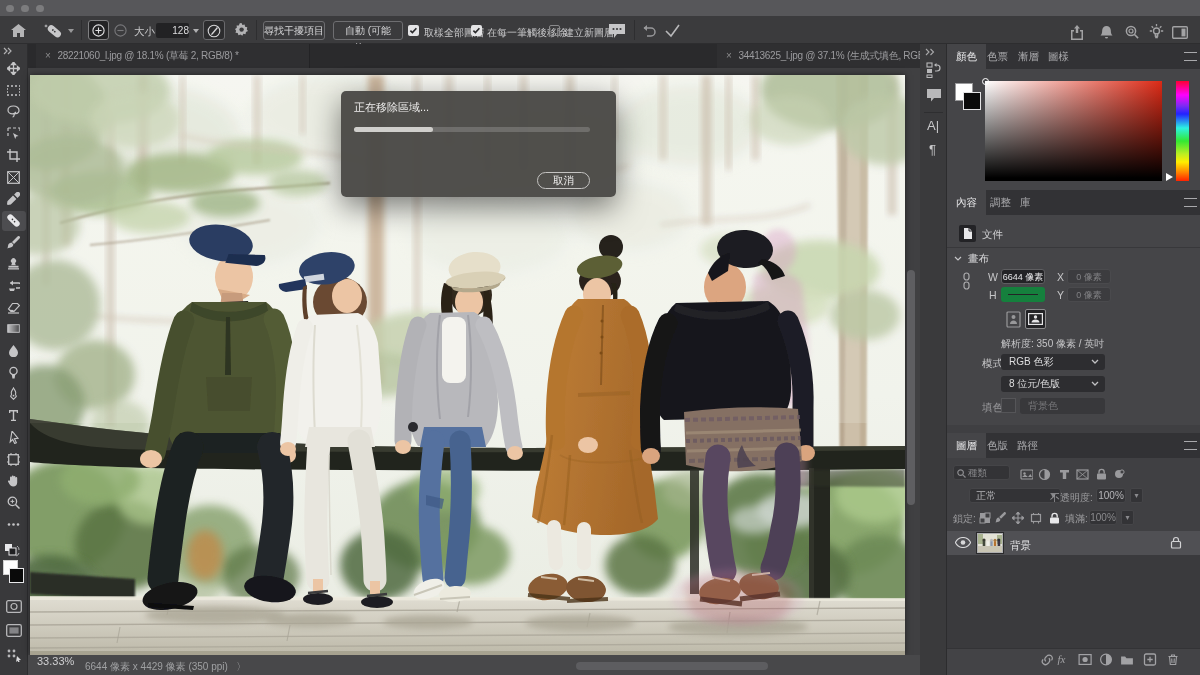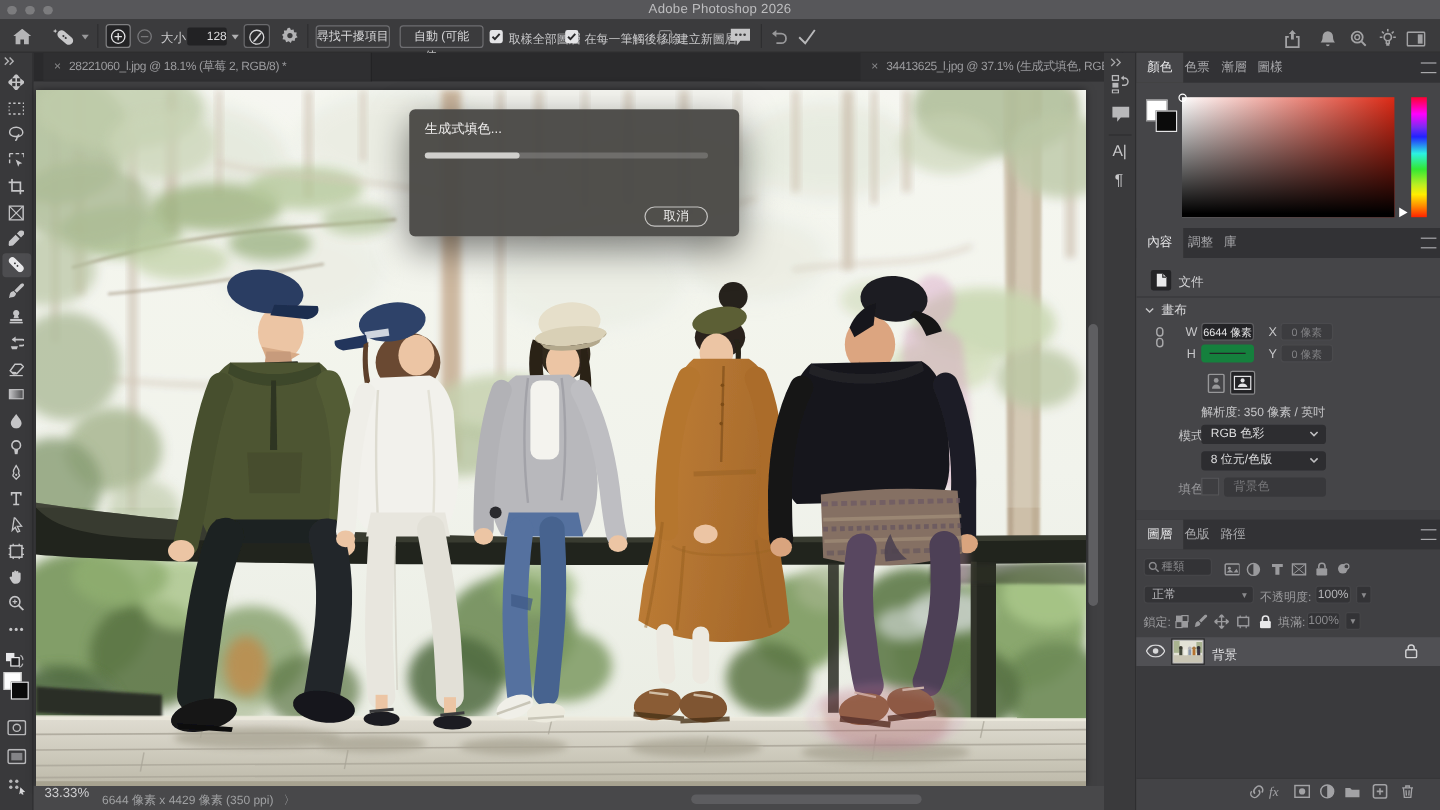--- a/index.html
+++ b/index.html
@@ -53,21 +53,20 @@
 #dlg .tip{left:13px;top:53px;width:256px;font-size:11px;color:#dbdad8;letter-spacing:-.4px}
 #dlg .btn{left:196px;top:81px;width:53px;height:17px;border:1px solid #c4c3c1;border-radius:9px;font-size:10.5px;text-align:center;line-height:15px;color:#eeedec}
 </style></head>
 <body>
 <div id="app">
   <div id="PHOTO_HOLDER"></div>
   <div class="abs" id="titlebar">
     <div class="abs dot" style="left:6px"></div>
     <div class="abs dot" style="left:21px"></div>
     <div class="abs dot" style="left:36px"></div>
-    <div class="abs t">Adobe Photoshop 2026</div>
   </div>
   <div class="abs" id="opts">
     <svg class="abs" style="left:11px;top:8px" width="15" height="13" viewBox="0 0 15 13">
         <path d="M7.5 0L0 6h2v7h4V9h3v4h4V6h2z" fill="#b4b4b6"></path>
       </svg>
     <svg class="abs" style="left:43px;top:6px" width="22" height="17" viewBox="0 0 22 17">
         <g transform="rotate(40 11 9)">
           <rect x="4" y="5.5" width="15" height="7" rx="3.5" fill="#c8c8ca"></rect>
           <circle cx="9.5" cy="9" r="0.9" fill="#3b3b3d"></circle>
           <circle cx="12" cy="9" r="0.9" fill="#3b3b3d"></circle>
@@ -699,21 +698,21 @@
         <path d="M1 2l11 9M12 2L1 11" stroke="#9a9a9d" stroke-width=".8"></path>
       </svg>
     <svg class="abs" style="left:148px;top:424px" width="13" height="13" viewBox="0 0 13 13">
         <rect x="2" y="5.5" width="9" height="6" rx="1" fill="#9a9a9d"></rect>
         <path d="M4 5.5V4a2.6 2.6 0 0 1 5.2 0v1.5" fill="none" stroke="#9a9a9d" stroke-width="1.3"></path>
       </svg>
     <svg class="abs" style="left:166px;top:424px" width="13" height="13" viewBox="0 0 13 13">
         <circle cx="6" cy="6" r="4" fill="#9a9a9d"></circle>
         <circle cx="9" cy="4" r="2.1" fill="#404043" stroke="#9a9a9d" stroke-width="1"></circle>
       </svg>
-    <div class="abs field" style="left:6px;top:444px;width:92px;height:15px;background:#333336;border:1px solid #454548;color:#b5b5b8;font-size:10px;line-height:14px"><span style="margin-left:6px">正常</span><span style="position:absolute;right:5px;color:#8a8a8d;font-size:8px">▾</span></div>
+    <div class="abs field" style="left:22px;top:444px;width:92px;height:15px;background:#333336;border:1px solid #454548;color:#b5b5b8;font-size:10px;line-height:14px"><span style="margin-left:6px">正常</span><span style="position:absolute;right:5px;color:#8a8a8d;font-size:8px">▾</span></div>
     <div class="abs" style="left:103px;top:447px;font-size:10px;color:#9a9a9d">不透明度:</div>
     <div class="abs field" style="left:149px;top:444px;width:30px;height:15px;background:#333336;border:1px solid #454548;color:#b5b5b8;font-size:10px;line-height:14px;text-align:center">100%</div>
     <div class="abs" style="left:183px;top:444px;width:13px;height:15px;background:#333336;border:1px solid #454548;border-radius:2px;color:#8a8a8d;font-size:8px;text-align:center;line-height:14px">▾</div>
     <div class="abs" style="left:6px;top:468px;font-size:10px;color:#9a9a9d">鎖定:</div>
     <svg class="abs" style="left:32px;top:468px" width="12" height="12" viewBox="0 0 12 12">
         <rect x="1" y="1" width="5" height="5" fill="#9a9a9d"></rect>
         <rect x="6" y="6" width="5" height="5" fill="#9a9a9d"></rect>
         <rect x="6" y="1" width="5" height="5" fill="none" stroke="#9a9a9d" stroke-width="1"></rect>
         <rect x="1" y="6" width="5" height="5" fill="none" stroke="#9a9a9d" stroke-width="1"></rect>
       </svg>
@@ -781,19 +780,19 @@
       </svg>
     <svg class="abs" style="left:196px;top:609px" width="14" height="13" viewBox="0 0 13 13">
         <rect x="1" y="1" width="11" height="11" rx="1.5" fill="none" stroke="#a2a2a5" stroke-width="1.3"></rect>
         <path d="M6.5 3.8v5.4M3.8 6.5h5.4" stroke="#a2a2a5" stroke-width="1.3"></path>
       </svg>
     <svg class="abs" style="left:219px;top:609px" width="14" height="13" viewBox="0 0 13 13">
         <path d="M2 3.5h9M3 3.5l.8 8h5.4l.8-8M5 3.5V2h3v1.5M5.2 5.5l.3 4.5M7.8 5.5l-.3 4.5" fill="none" stroke="#a2a2a5" stroke-width="1.1"></path>
       </svg>
   </div>
   <div class="abs" id="dlg">
-    <div class="abs ti">生成式填色...</div>
+    <div class="abs ti">正在移除區域...</div>
     <div class="abs track">
         <div class="abs fill"></div>
       </div>
     <div class="abs btn">取消</div>
   </div>
 </div>
 
 </body></html>

